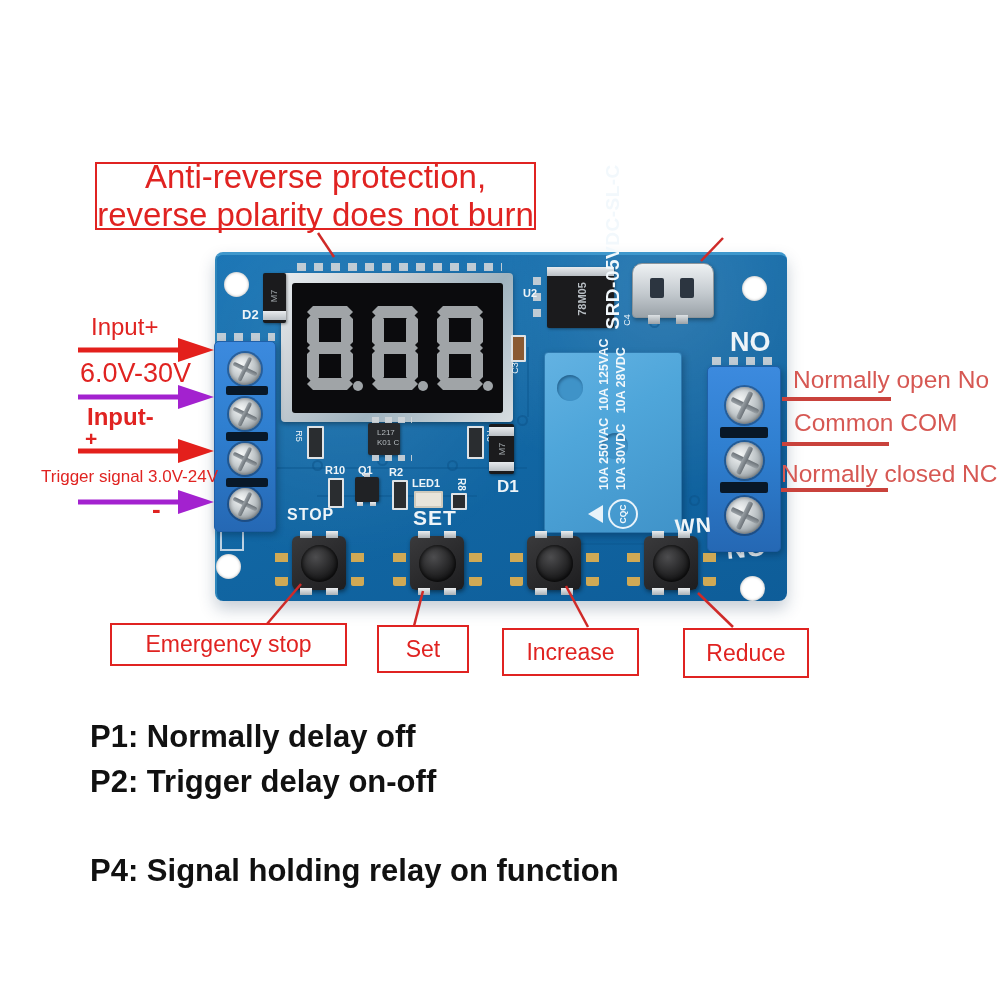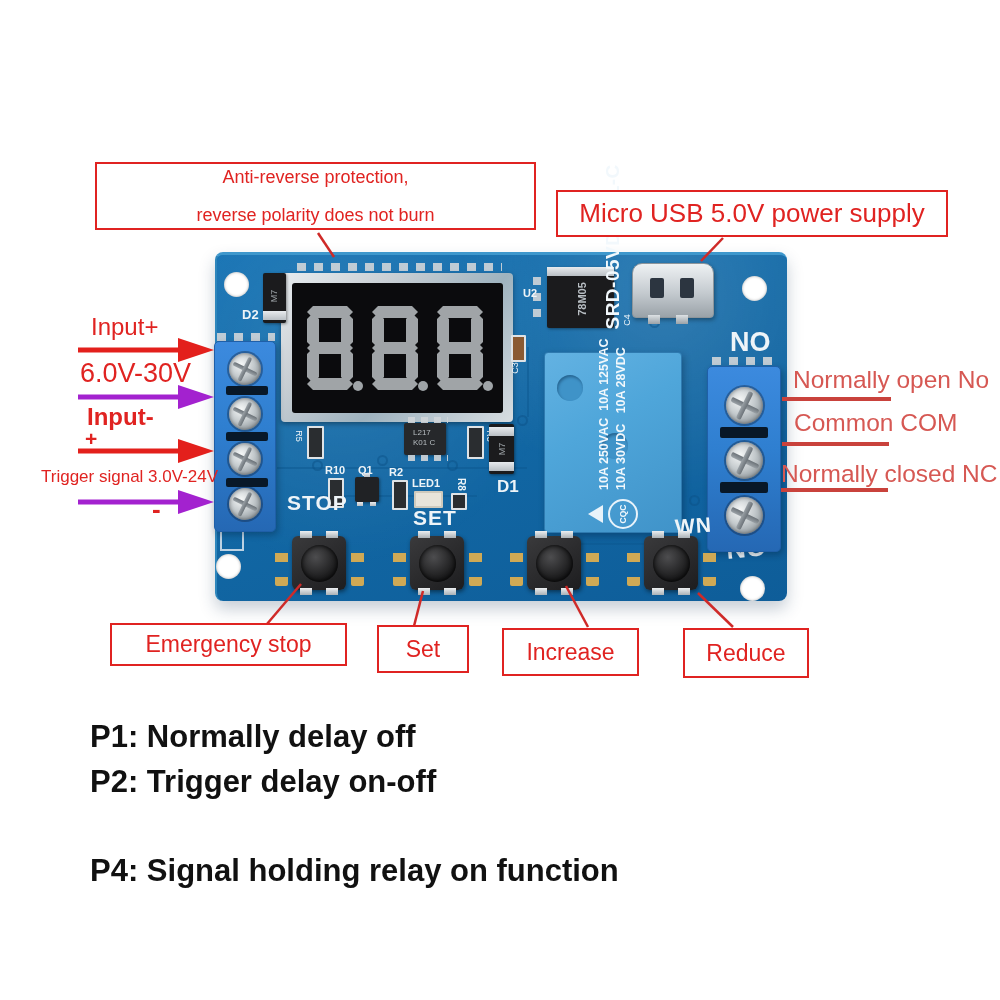--- a/index.html
+++ b/index.html
@@ -185,21 +185,21 @@
     <div class="tblock" style="left:490px;top:111px;width:72px;height:184px;">
       <div class="slot" style="left:12px;top:60px;width:48px;height:11px;"></div>
       <div class="slot" style="left:12px;top:115px;width:48px;height:11px;"></div>
       <div class="screw" style="left:18px;top:20px;width:37px;height:37px;"></div>
       <div class="screw" style="left:18px;top:75px;width:37px;height:37px;"></div>
       <div class="screw" style="left:18px;top:130px;width:37px;height:37px;"></div>
     </div>
 
     <div class="smd" style="left:90px;top:171px;width:13px;height:29px;"></div>
     <span class="silk rot90" style="left:76px;top:176px;font-size:9px;font-weight:normal;">R5</span>
-    <div class="chip" style="left:151px;top:168px;width:42px;height:32px;background:#26282b;margin-left:36px;">
+    <div class="chip" style="left:151px;top:168px;width:32px;height:32px;background:#26282b;">
       <div class="pinstrip" style="left:4px;top:-6px;width:40px;height:6px;background:repeating-linear-gradient(90deg,#d0d5d9 0 7px,transparent 7px 13px);"></div>
       <div class="pinstrip" style="left:4px;bottom:-6px;width:40px;height:6px;background:repeating-linear-gradient(90deg,#d0d5d9 0 7px,transparent 7px 13px);"></div>
       <span class="abs" style="left:9px;top:5px;color:#b6bcc0;font-size:8px;line-height:10px;"><span>L217</span><br><span>K01 C</span></span>
     </div>
     <div class="smd" style="left:250px;top:171px;width:13px;height:29px;"></div>
     <span class="silk rot90" style="left:267px;top:176px;font-size:9px;font-weight:normal;">R3</span>
 
     <div class="chip" style="left:272px;top:169px;width:25px;height:50px;">
       <div class="silverband" style="left:0;top:3px;width:100%;height:9px;"></div>
       <div class="silverband" style="left:0;bottom:3px;width:100%;height:9px;"></div>
@@ -215,21 +215,21 @@
       <div class="silverband" style="left:15px;bottom:-4px;width:6px;height:4px;"></div>
       <div class="silverband" style="left:9px;top:-4px;width:6px;height:4px;"></div>
     </div>
     <span class="silk" style="left:172px;top:211px;font-size:11px;">R2</span>
     <div class="smd" style="left:175px;top:225px;width:12px;height:26px;"></div>
     <span class="silk" style="left:195px;top:222px;font-size:11px;">LED1</span>
     <div class="smd white" style="left:197px;top:236px;width:25px;height:13px;"></div>
     <span class="silk rot90" style="left:238px;top:224px;font-size:10px;">R8</span>
     <div class="smd" style="left:234px;top:238px;width:12px;height:13px;"></div>
 
-    <span class="silk" style="left:70px;top:236px;font-size:21px;letter-spacing:1px;">STOP</span>
+    <span class="silk" style="left:70px;top:251px;font-size:16px;letter-spacing:1px;">STOP</span>
     <span class="silk" style="left:196px;top:251px;font-size:21px;letter-spacing:1px;">SET</span>
     <span class="silk" style="left:458px;top:259px;font-size:21px;letter-spacing:1px;transform:rotate(-4deg);">WN</span>
 
     <div class="goldpads" style="left:58px;top:285px;"></div>
     <div class="btn" style="left:75px;top:281px;">
       <div class="clip" style="left:8px;top:-5px;"></div>
         <div class="clip" style="right:8px;top:-5px;"></div>
       <div class="clip" style="left:8px;bottom:-5px;"></div>
         <div class="clip" style="right:8px;bottom:-5px;"></div>
       <div class="cap"></div>
@@ -283,26 +283,23 @@
     <line x1="78" y1="451" x2="182" y2="451" stroke="#e3201c" stroke-width="5"></line>
     <polygon points="178,439 214,451 178,463" fill="#e3201c"></polygon>
     <line x1="78" y1="502" x2="182" y2="502" stroke="#a322cf" stroke-width="5"></line>
     <polygon points="178,490 214,502 178,514" fill="#a322cf"></polygon>
 
     <line x1="782" y1="399" x2="891" y2="399" stroke="#c9423c" stroke-width="4"></line>
     <line x1="782" y1="444" x2="889" y2="444" stroke="#c9423c" stroke-width="4"></line>
     <line x1="781" y1="490" x2="888" y2="490" stroke="#c9423c" stroke-width="4"></line>
   </svg>
 
-  <div class="redbox two" style="left:95px;top:162px;width:437px;height:64px;font-size:18px;gap:8px;">
+  <div class="redbox two" style="left:95px;top:162px;width:437px;height:64px;font-size:33px;gap:8px;">
     <span>Anti-reverse protection,</span>
     <span>reverse polarity does not burn</span>
-  </div>
-  <div class="redbox" style="left:556px;top:190px;width:388px;height:43px;font-size:26px;">
-    <span>Micro USB 5.0V power supply</span>
   </div>
 
   <span class="lbl" style="left:91px;top:313px;font-size:24px;">Input+</span>
   <span class="lbl" style="left:80px;top:358px;font-size:27px;">6.0V-30V</span>
   <span class="lbl" style="left:87px;top:403px;font-size:24px;font-weight:bold;">Input-</span>
   <span class="lbl" style="left:85px;top:427px;font-size:21px;font-weight:bold;">+</span>
   <span class="lbl" style="left:41px;top:467px;font-size:17px;">Trigger signal 3.0V-24V</span>
   <span class="lbl" style="left:152px;top:494px;font-size:26px;font-weight:bold;">-</span>
 
   <span class="softlbl" style="left:794px;top:409px;font-size:24.5px;">Common COM</span>

